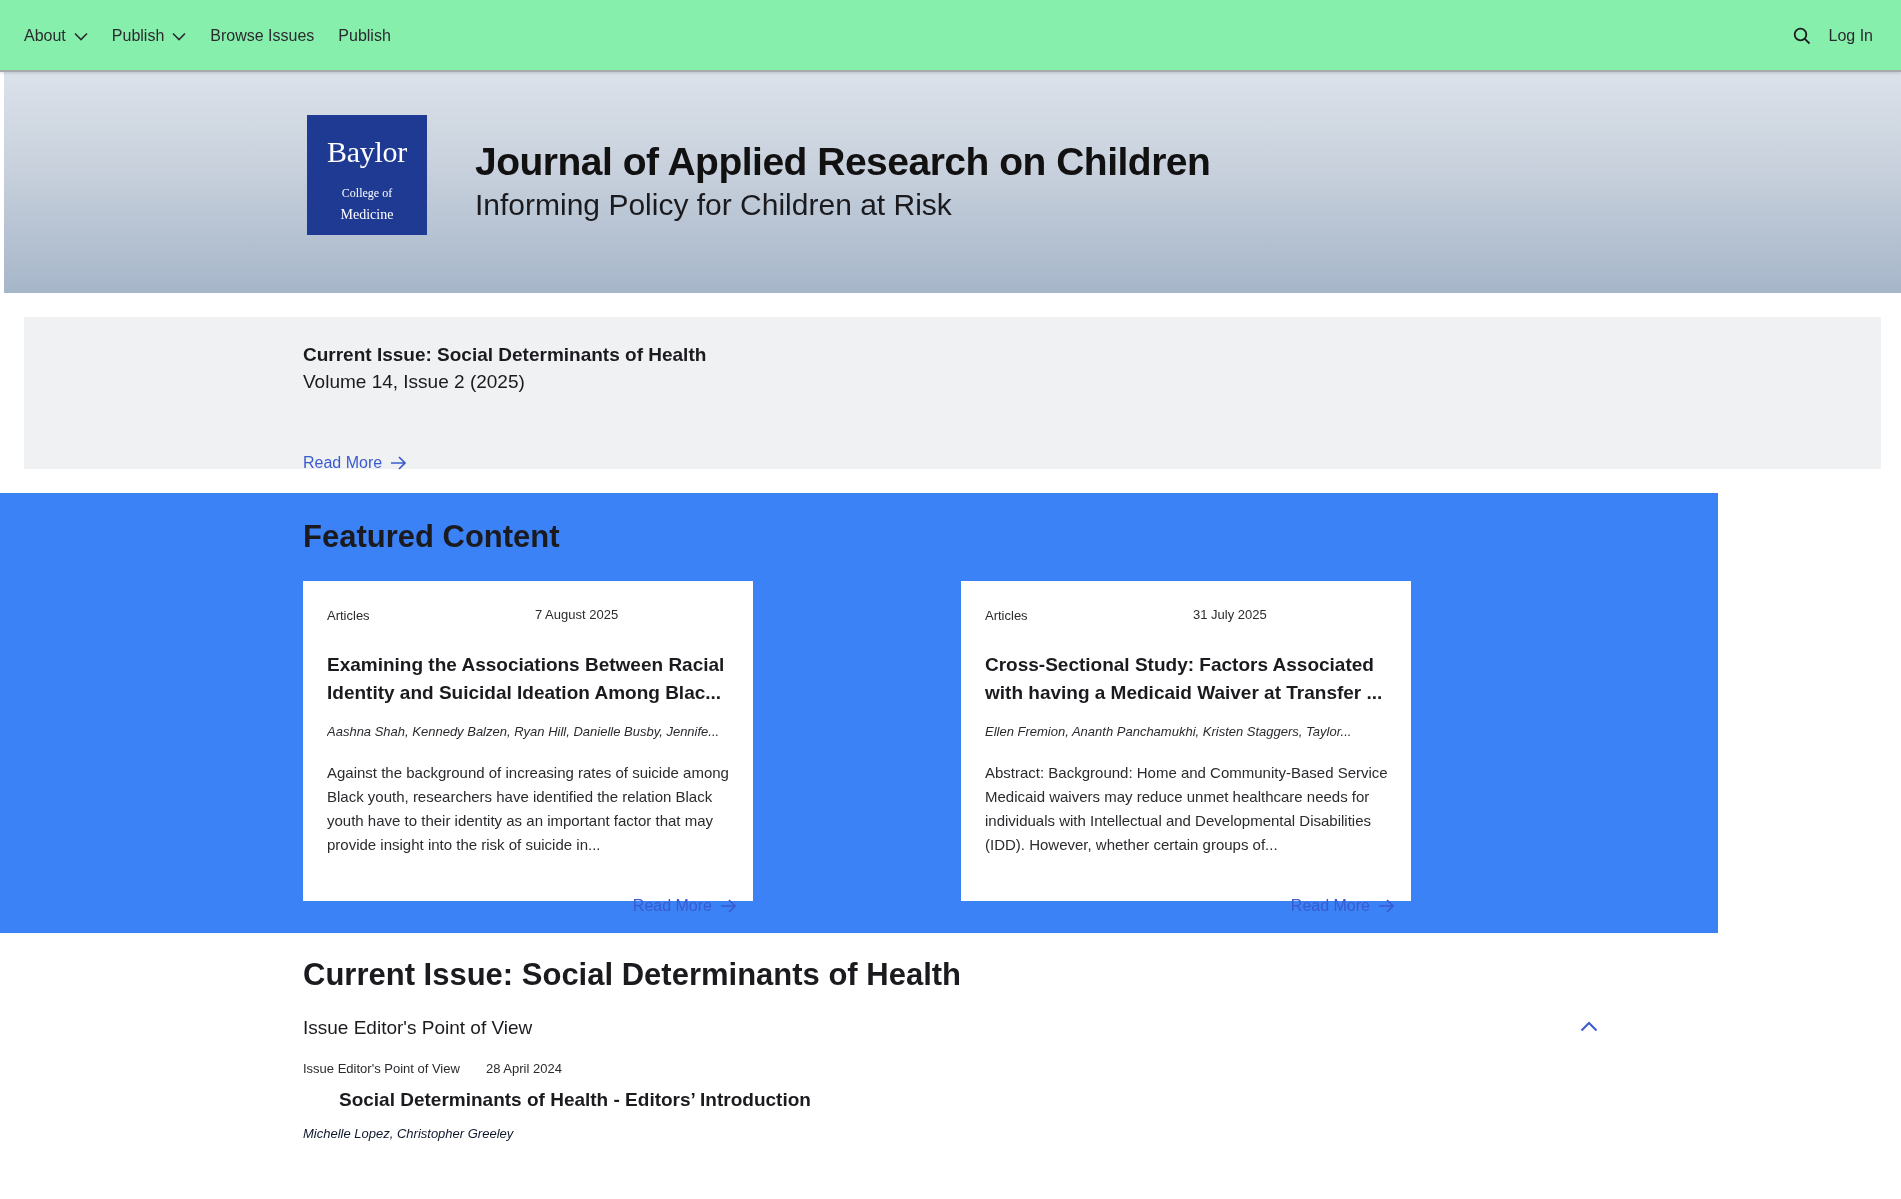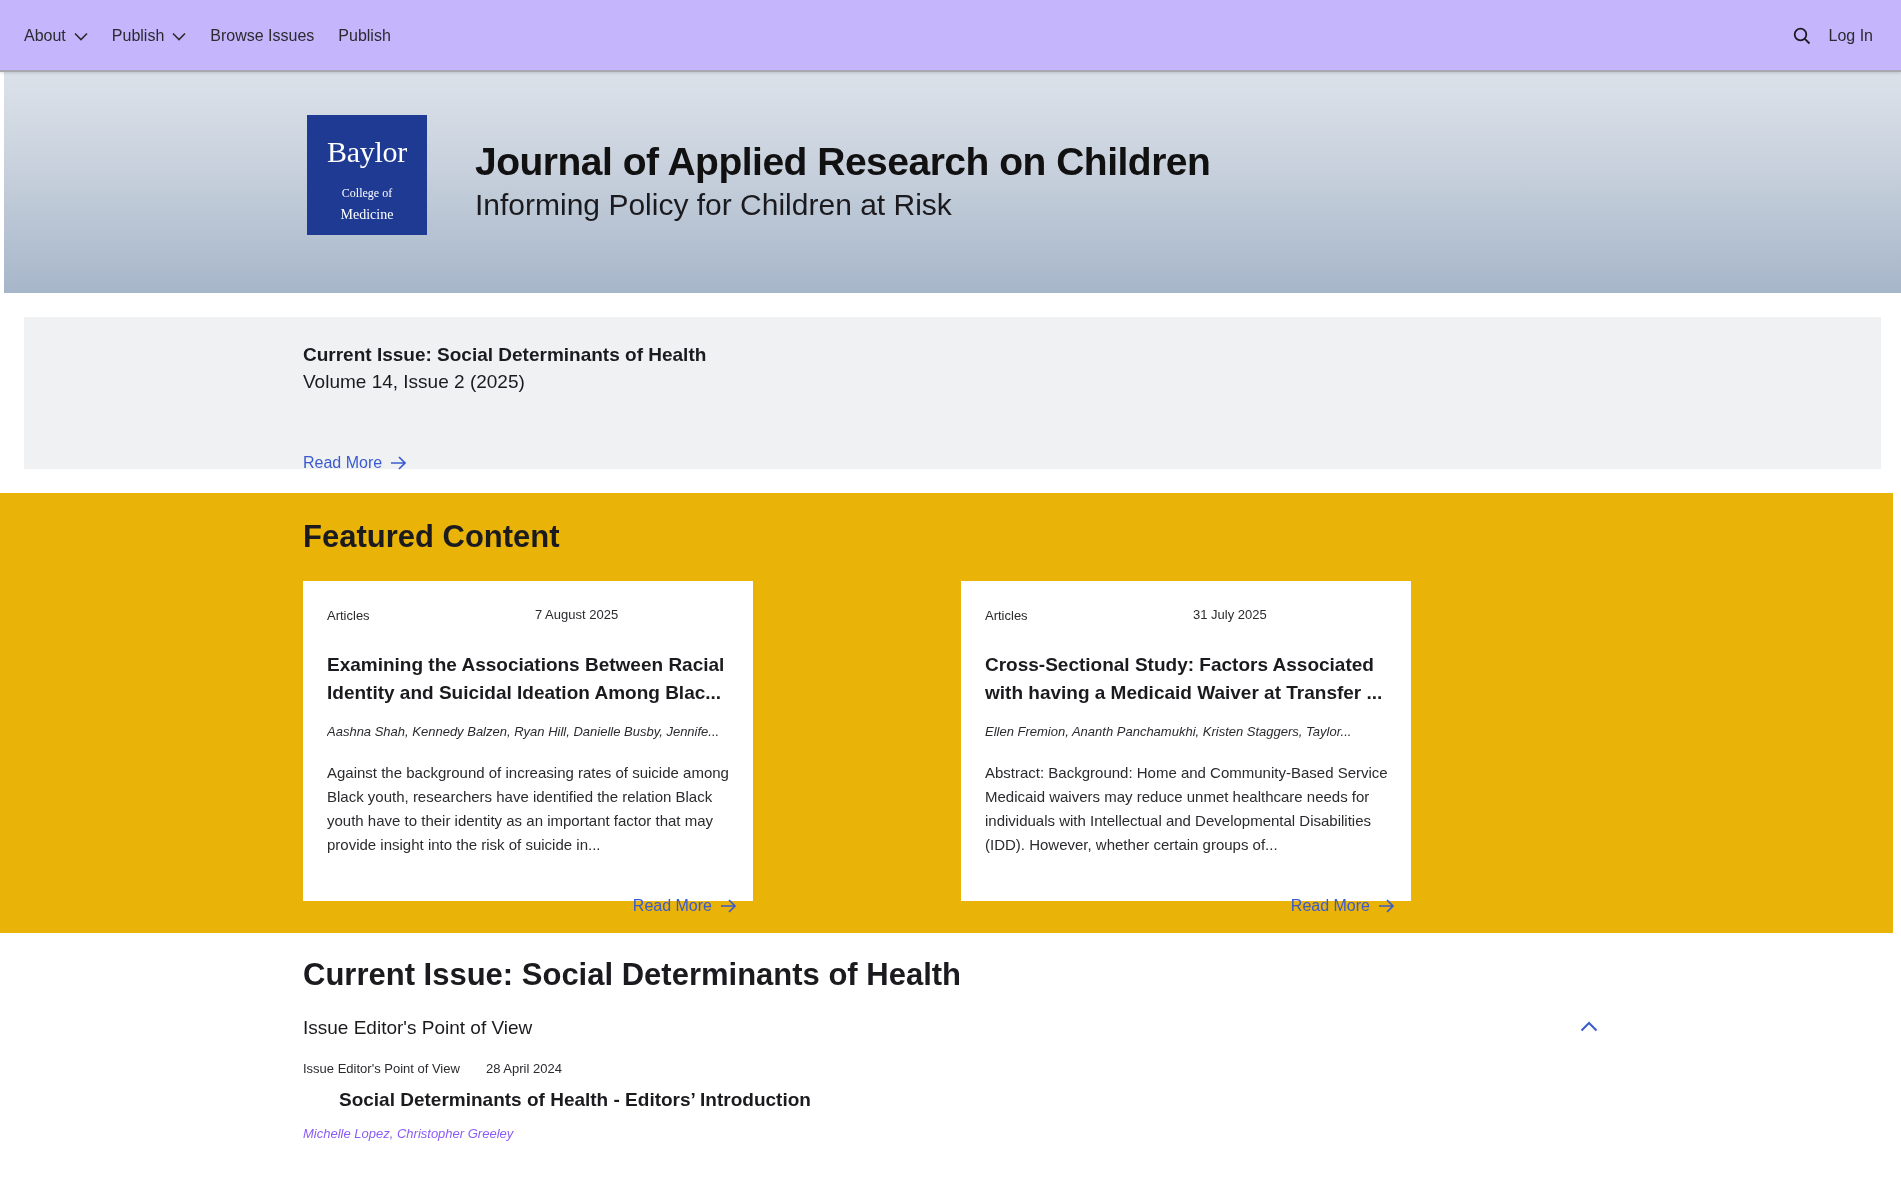--- a/index.html
+++ b/index.html
@@ -1,20 +1,20 @@
 <!DOCTYPE html>
 <html><head>
   <meta charset="utf-8">
   <style>
     * { box-sizing: border-box; margin: 0; padding: 0; }
     html, body { width: 1901px; height: 1199px; overflow: hidden; background: #ffffff; }
     body { font-family: "Liberation Sans", "DejaVu Sans", sans-serif; color: #1b1b1f; position: relative; }
 
     
-    .topnav { position: absolute; left: 0; top: 0; width: 1901px; height: 72px; background: #c4b5fd;
+    .topnav { position: absolute; left: 0; top: 0; width: 1901px; height: 72px; background: #86efac;
       border-bottom: 2px solid #a7a9ad; box-shadow: 0 1px 3px rgba(0,0,0,0.15); z-index: 2; }
     .nav-left { position: absolute; left: 24px; top: 0; height: 72px; display: flex; align-items: center; gap: 0; }
     .nav-item { display: flex; align-items: center; font-size: 16px; color: #2b2b2f; margin-right: 24px; cursor: pointer; }
     .nav-item svg { margin-left: 8px; }
     .nav-right { position: absolute; right: 28px; top: 0; height: 72px; display: flex; align-items: center; }
     .search-btn { display: flex; align-items: center; margin-right: 18px; cursor: pointer; }
     .login { font-size: 16px; color: #2b2b2f; cursor: pointer; }
 
     
     .banner { position: absolute; left: 4px; top: 72px; width: 1901px; height: 221px;
@@ -30,42 +30,42 @@
 
     
     .issue-box { position: absolute; left: 24px; top: 317px; width: 1857px; height: 152px; background: #f0f1f3; }
     .issue-title { position: absolute; left: 279px; top: 27px; font-size: 19px; font-weight: bold; color: #1b1b1f; white-space: nowrap; }
     .issue-volume { position: absolute; left: 279px; top: 54px; font-size: 19px; color: #1b1b1f; white-space: nowrap; }
     .read-more { display: flex; align-items: center; color: #3a5bcf; font-size: 16px; cursor: pointer; white-space: nowrap; margin-top: 32px; }
     .read-more svg { margin-left: 8px; }
     .issue-read { position: absolute; left: 279px; top: 105px; }
 
     
-    .featured { position: absolute; left: 0; top: 493px; width: 1893px; height: 440px; background: #eab308; }
+    .featured { position: absolute; left: 0; top: 493px; width: 1718px; height: 440px; background: #3b82f6; }
     .featured-title { position: absolute; left: 303px; top: 26px; font-size: 31px; font-weight: bold; color: #1b1b1f; white-space: nowrap; }
     .card { position: absolute; top: 88px; width: 450px; height: 320px; background: #fff; }
     .card.c1 { left: 303px; }
     .card.c2 { left: 961px; }
     .card-type { position: absolute; left: 24px; top: 27px; font-size: 13px; color: #2b2b2f; }
     .card-date { position: absolute; left: 232px; top: 26px; font-size: 13px; color: #2b2b2f; }
     .card-title { position: absolute; left: 24px; top: 70px; width: 410px; font-size: 19px; font-weight: bold; line-height: 28px;
       color: #1b1b1f; }
     .card-authors { position: absolute; left: 24px; top: 143px; width: 400px; font-size: 13px; font-style: italic; color: #2b2b2f;
       white-space: nowrap; overflow: hidden; text-overflow: ellipsis; }
     .card-abstract { position: absolute; left: 24px; top: 180px; width: 405px; font-size: 15px; line-height: 24px; color: #2b2b2f; }
     .card-read { position: absolute; right: 16px; top: 284px; }
 
     
     .ci-title { position: absolute; left: 303px; top: 957px; font-size: 31px; font-weight: bold; color: #1b1b1f; white-space: nowrap; }
     .ci-section { position: absolute; left: 303px; top: 1017px; font-size: 19px; color: #1b1b1f; white-space: nowrap; }
     .ci-collapse { position: absolute; left: 1580px; top: 1018px; cursor: pointer; }
     .ci-meta-type { position: absolute; left: 303px; top: 1061px; font-size: 13px; color: #2b2b2f; white-space: nowrap; }
     .ci-meta-date { position: absolute; left: 486px; top: 1061px; font-size: 13px; color: #2b2b2f; white-space: nowrap; }
     .ci-article-title { position: absolute; left: 303px; top: 1089px; font-size: 19px; font-weight: bold; color: #1b1b1f; white-space: nowrap; cursor: pointer; margin-left: 36px; }
-    .ci-authors { position: absolute; left: 303px; top: 1126px; font-size: 13px; font-style: italic; color: #8b5cf6; white-space: nowrap; }
+    .ci-authors { position: absolute; left: 303px; top: 1126px; font-size: 13px; font-style: italic; color: #0f172a; white-space: nowrap; }
   </style>
 </head>
 <body>
 
 <div class="topnav">
   <div class="nav-left">
     <div class="nav-item">
       <span>About</span>
       <svg width="14" height="9" viewBox="0 0 14 9">
           <path d="M1 1.5 L7 7.5 L13 1.5" fill="none" stroke="#2b2b2f" stroke-width="1.6"></path>

